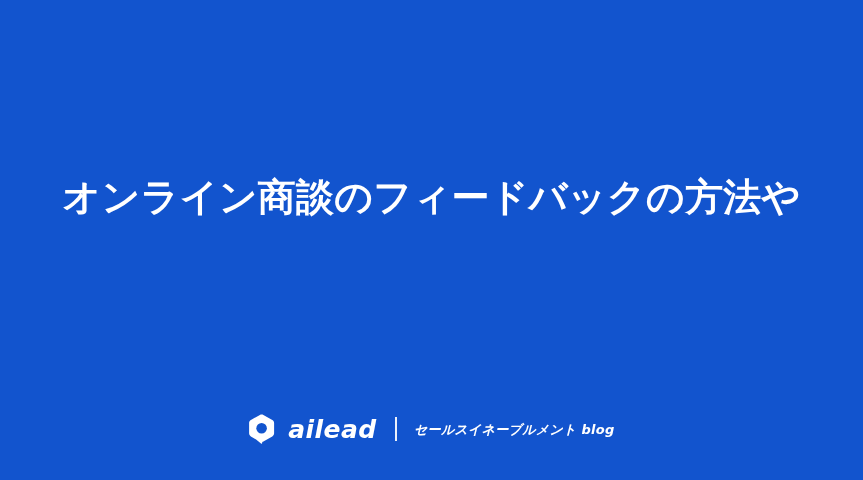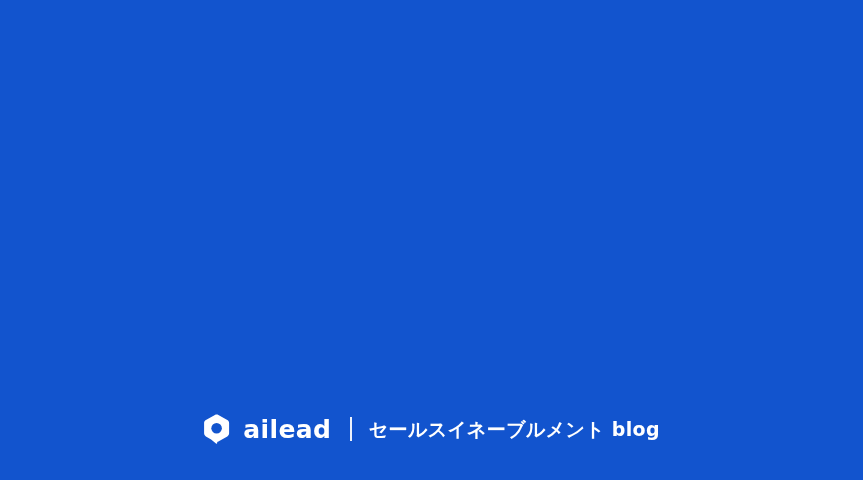--- a/index.html
+++ b/index.html
@@ -53,20 +53,21 @@
   
   .brand-row {
     position: absolute;
     left: 0;
     top: 414px;
     width: 863px;
     display: flex;
     align-items: center;
     justify-content: center;
     gap: 4px;
+    font-style: italic;
   }
 
   .brand-mark {
     display: inline-flex;
     align-items: center;
     justify-content: center;
     width: 27px;
     height: 30px;
     flex: 0 0 auto;
     margin-right: 9px;
@@ -91,34 +92,35 @@
     width: 1.5px;
     height: 24px;
     background: #ffffff;
     opacity: 0.92;
     margin: 0 13px 0 15px;
     flex: 0 0 auto;
   }
 
   .brand-tagline {
     color: #ffffff;
-    font-size: 19px;
+    font-size: 13px;
     font-weight: 700;
     letter-spacing: 0.3px;
     line-height: 1;
     white-space: nowrap;
     font-family: "DejaVu Sans", "Liberation Sans", sans-serif;
   }
 </style>
 </head>
 <body>
 
 <div class="card">
 
   <div class="title-block">
+    <span class="title-line">オンライン商談のフィードバックの方法や</span>
   </div>
 
   <div class="brand-row">
 
     <span class="brand-mark">
       <svg viewBox="0 0 27 30" xmlns="http://www.w3.org/2000/svg" aria-hidden="true">
         <path fill="#ffffff" d="M11.9 0.9 C13.0 0.3 14.3 0.3 15.4 0.9 L24.3 6.0
                  C25.4 6.6 26.1 7.8 26.1 9.0 L26.1 19.3
                  C26.1 20.6 25.4 21.7 24.3 22.4 L15.4 27.5
                  C15.0 27.7 14.6 27.9 14.2 28.0 L14.2 29.0

